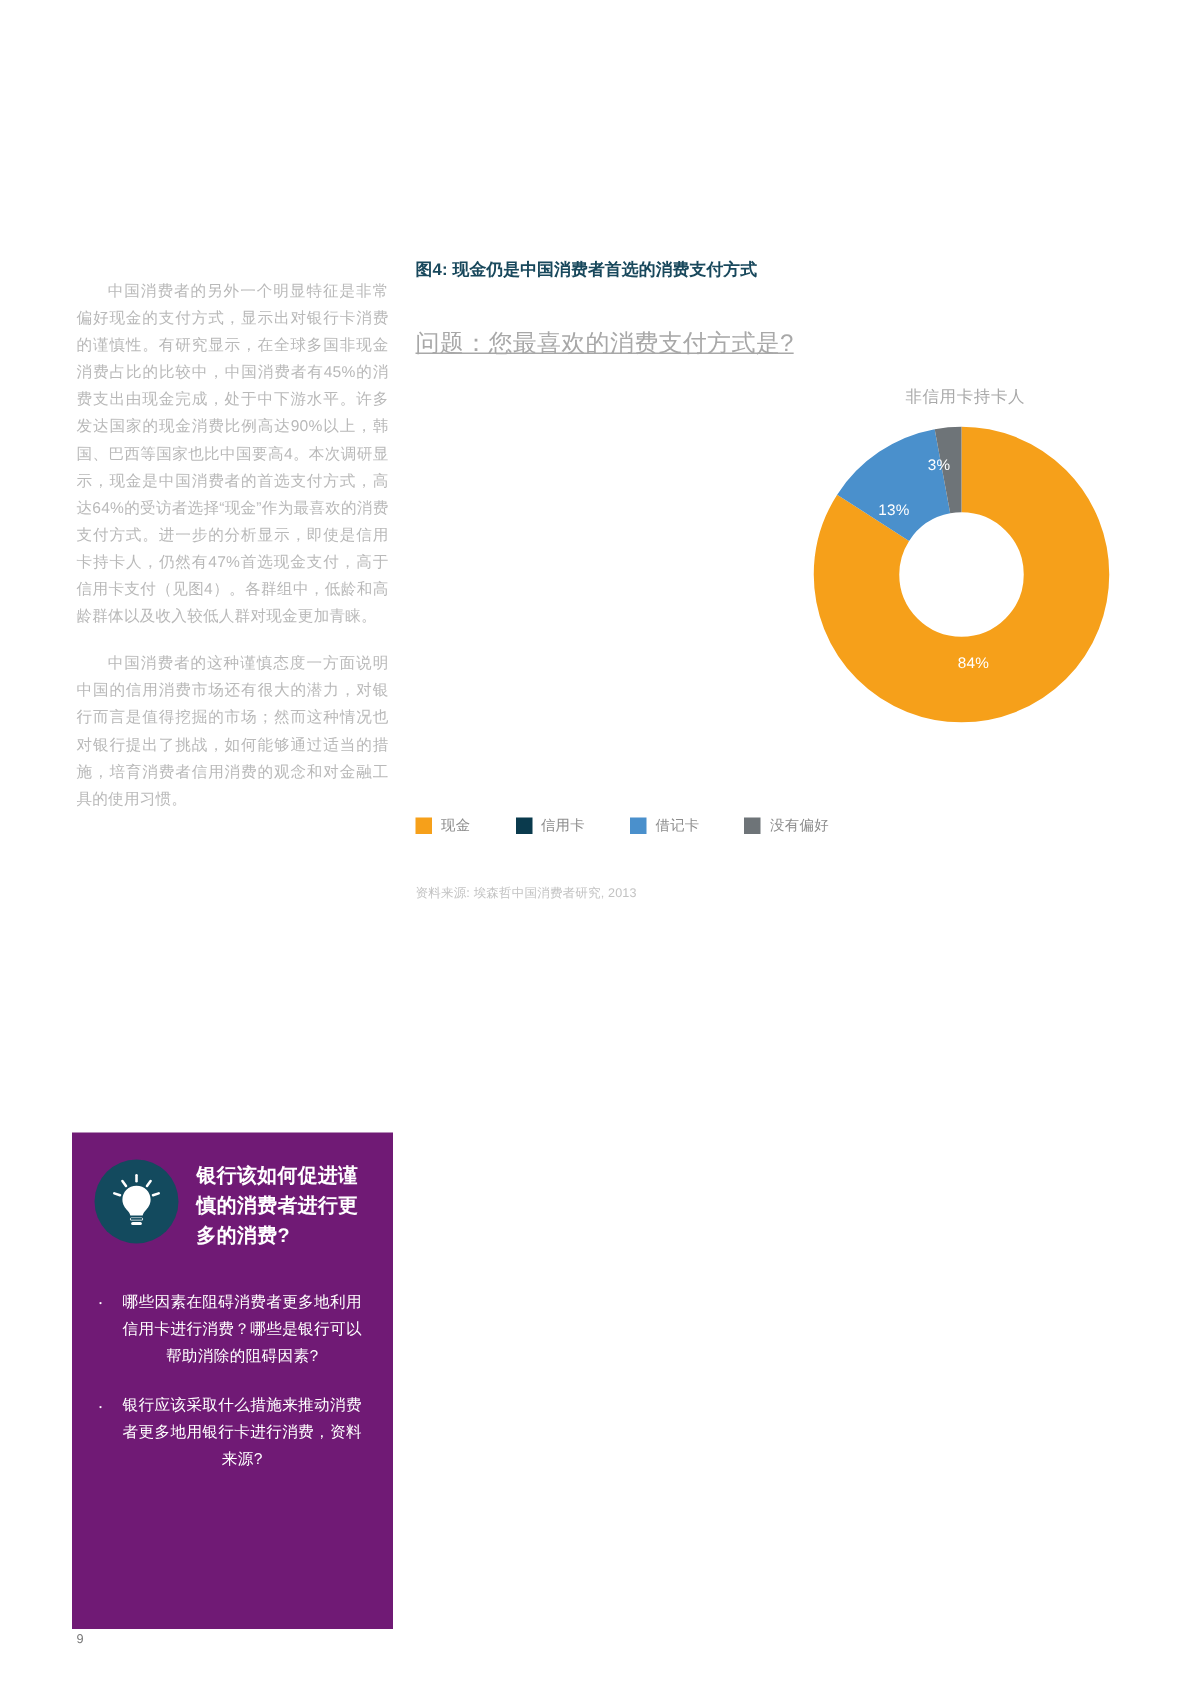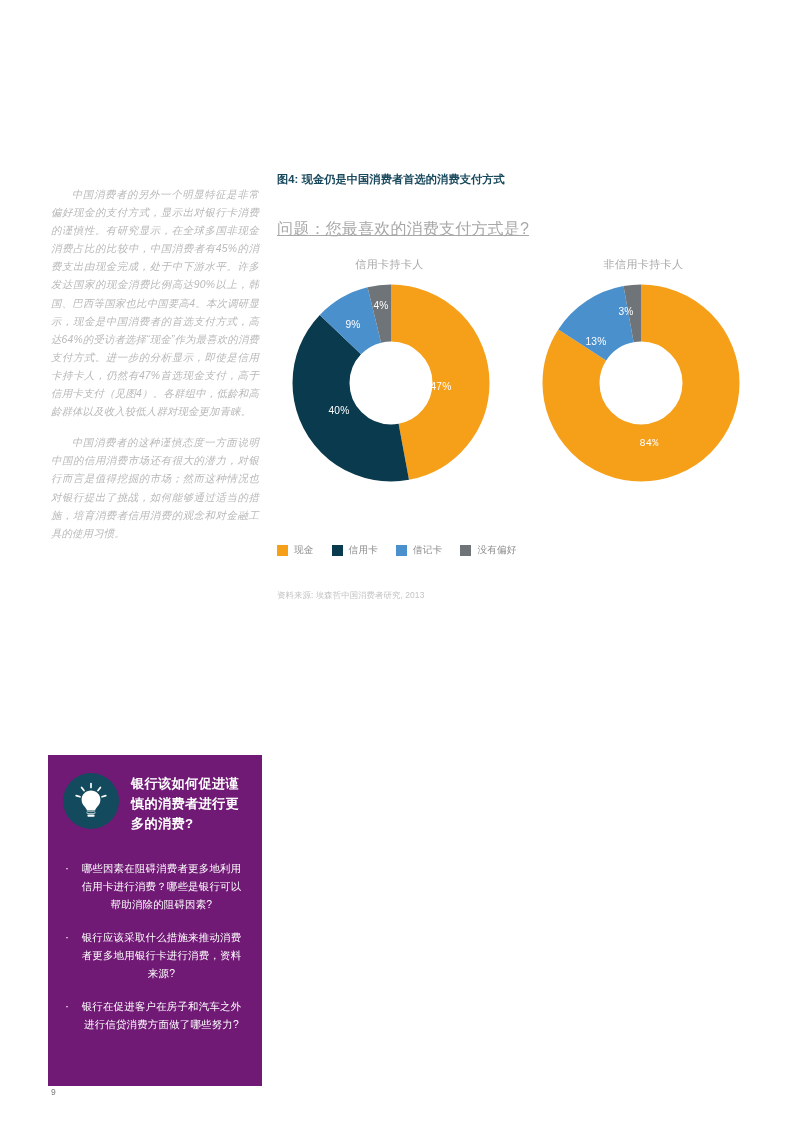--- a/index.html
+++ b/index.html
@@ -29,21 +29,20 @@
     width: 208px;
   }
   .body-col p {
     margin: 0 0 13px 0;
     text-indent: 2em;
     font-size: 10.4px;
     line-height: 18.1px;
     color: #b9b9b9;
     text-align: justify;
     letter-spacing: .15px;
-    font-style: italic;
   }
   .body-col p:last-child { margin-bottom: 0; }
 
   
   .figure {
     position: absolute;
     left: 277px;
     top: 172px;
     width: 470px;
   }
@@ -104,21 +103,21 @@
     letter-spacing: .2px;
   }
 
   
   .legend {
     position: absolute;
     left: 277px;
     top: 544px;
     display: flex;
     align-items: center;
-    gap: 18px;
+    gap: 30px;
   }
   .legend-item {
     display: flex;
     align-items: center;
     gap: 6px;
   }
   .legend-swatch {
     width: 11px;
     height: 11px;
     display: block;
@@ -220,50 +219,32 @@
     <p>中国消费者的另外一个明显特征是非常偏好现金的支付方式，显示出对银行卡消费的谨慎性。有研究显示，在全球多国非现金消费占比的比较中，中国消费者有45%的消费支出由现金完成，处于中下游水平。许多发达国家的现金消费比例高达90%以上，韩国、巴西等国家也比中国要高4。本次调研显示，现金是中国消费者的首选支付方式，高达64%的受访者选择“现金”作为最喜欢的消费支付方式。进一步的分析显示，即使是信用卡持卡人，仍然有47%首选现金支付，高于信用卡支付（见图4）。各群组中，低龄和高龄群体以及收入较低人群对现金更加青睐。</p>
     <p>中国消费者的这种谨慎态度一方面说明中国的信用消费市场还有很大的潜力，对银行而言是值得挖掘的市场；然而这种情况也对银行提出了挑战，如何能够通过适当的措施，培育消费者信用消费的观念和对金融工具的使用习惯。</p>
   </div>
 
   <div class="figure">
     <p class="fig-title">图4: 现金仍是中国消费者首选的消费支付方式</p>
     <p class="fig-question">问题：您最喜欢的消费支付方式是?</p>
 
     <div class="charts">
 
-      <div class="chart left">
-        <p class="chart-caption">信用卡持卡人</p>
-        <div class="donut-wrap">
-          <svg class="donut-svg" viewBox="0 0 200 200">
-
-            <g transform="rotate(-90 100 100)">
-              <circle cx="100" cy="100" r="70" fill="none" stroke="#f6a01a" stroke-width="57" stroke-dasharray="206.72 233.10" stroke-dashoffset="0"></circle>
-              <circle cx="100" cy="100" r="70" fill="none" stroke="#0a3a4d" stroke-width="57" stroke-dasharray="175.93 263.89" stroke-dashoffset="-206.72"></circle>
-              <circle cx="100" cy="100" r="70" fill="none" stroke="#4a90cc" stroke-width="57" stroke-dasharray="39.58 400.24" stroke-dashoffset="-382.65"></circle>
-              <circle cx="100" cy="100" r="70" fill="none" stroke="#6e7478" stroke-width="57" stroke-dasharray="17.59 422.23" stroke-dashoffset="-422.23"></circle>
-            </g>
-          </svg>
-          <span class="slice-label" style="left:150px; top:103px;">47%</span>
-          <span class="slice-label" style="left:48px; top:127px;">40%</span>
-          <span class="slice-label" style="left:62px; top:41px;">9%</span>
-          <span class="slice-label" style="left:90px; top:22px;">4%</span>
-        </div>
-      </div>
 
       <div class="chart right">
         <p class="chart-caption">非信用卡持卡人</p>
         <div class="donut-wrap">
           <svg class="donut-svg" viewBox="0 0 200 200">
             <g transform="rotate(-90 100 100)">
               <circle cx="100" cy="100" r="70" fill="none" stroke="#f6a01a" stroke-width="57" stroke-dasharray="369.45 70.37" stroke-dashoffset="0"></circle>
               <circle cx="100" cy="100" r="70" fill="none" stroke="#4a90cc" stroke-width="57" stroke-dasharray="57.18 382.65" stroke-dashoffset="-369.45"></circle>
               <circle cx="100" cy="100" r="70" fill="none" stroke="#6e7478" stroke-width="57" stroke-dasharray="13.19 426.63" stroke-dashoffset="-426.63"></circle>
             </g>
           </svg>
-          <span class="slice-label" style="left:108px; top:160px;font-family:Liberation Mono, monospace;">84%</span>
+          <span class="slice-label" style="left:108px; top:160px;">84%</span>
           <span class="slice-label" style="left:55px; top:58px;">13%</span>
           <span class="slice-label" style="left:85px; top:28px;">3%</span>
         </div>
       </div>
 
     </div>
   </div>
 
   <div class="legend">
     <div class="legend-item">
@@ -303,19 +284,18 @@
           <g stroke="#134a5e" stroke-width="1.1">
             <line x1="15.2" y1="30.6" x2="22.8" y2="30.6"></line>
           </g>
         </svg>
       </div>
       <div class="callout-title">银行该如何促进谨慎的消费者进行更多的消费?</div>
     </div>
     <ul class="callout-list">
       <li>哪些因素在阻碍消费者更多地利用信用卡进行消费？哪些是银行可以帮助消除的阻碍因素?</li>
       <li>银行应该采取什么措施来推动消费者更多地用银行卡进行消费，资料来源?</li>
-      <li>银行在促进客户在房子和汽车之外进行信贷消费方面做了哪些努力?</li>
     </ul>
   </div>
 
   <div class="page-number">9</div>
 
 </div>
 
 </body></html>

